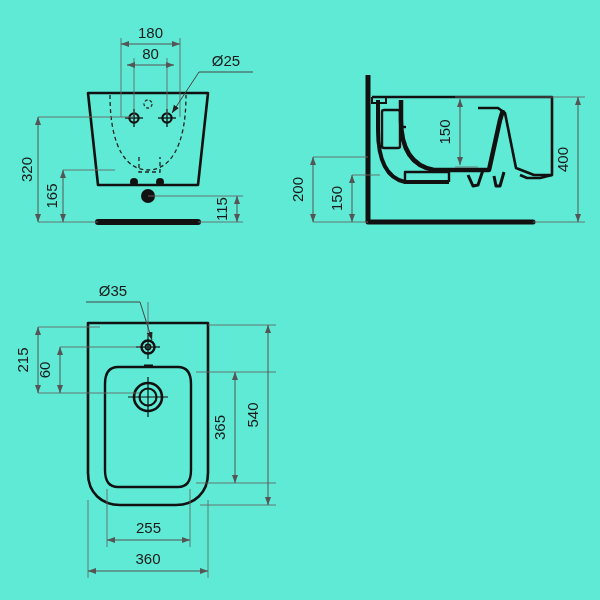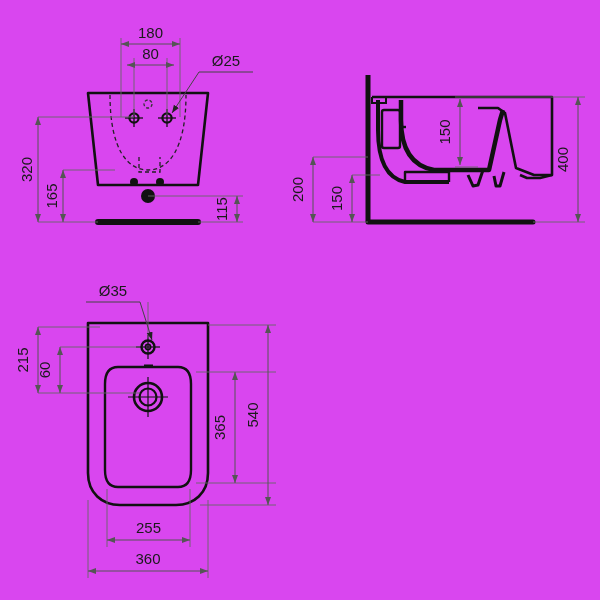--- a/index.html
+++ b/index.html
@@ -7,21 +7,21 @@
     padding: 0;
     background: #ffffff;
   }
   body {
     font-family: "Liberation Sans", sans-serif;
   }
   #sheet {
     position: relative;
     width: 600px;
     height: 600px;
-    background: #d946ef;
+    background: #5eead4;
     overflow: hidden;
   }
   #sheet svg {
     position: absolute;
     top: 0;
     left: 0;
     width: 600px;
     height: 600px;
   }
   .dimtext {

